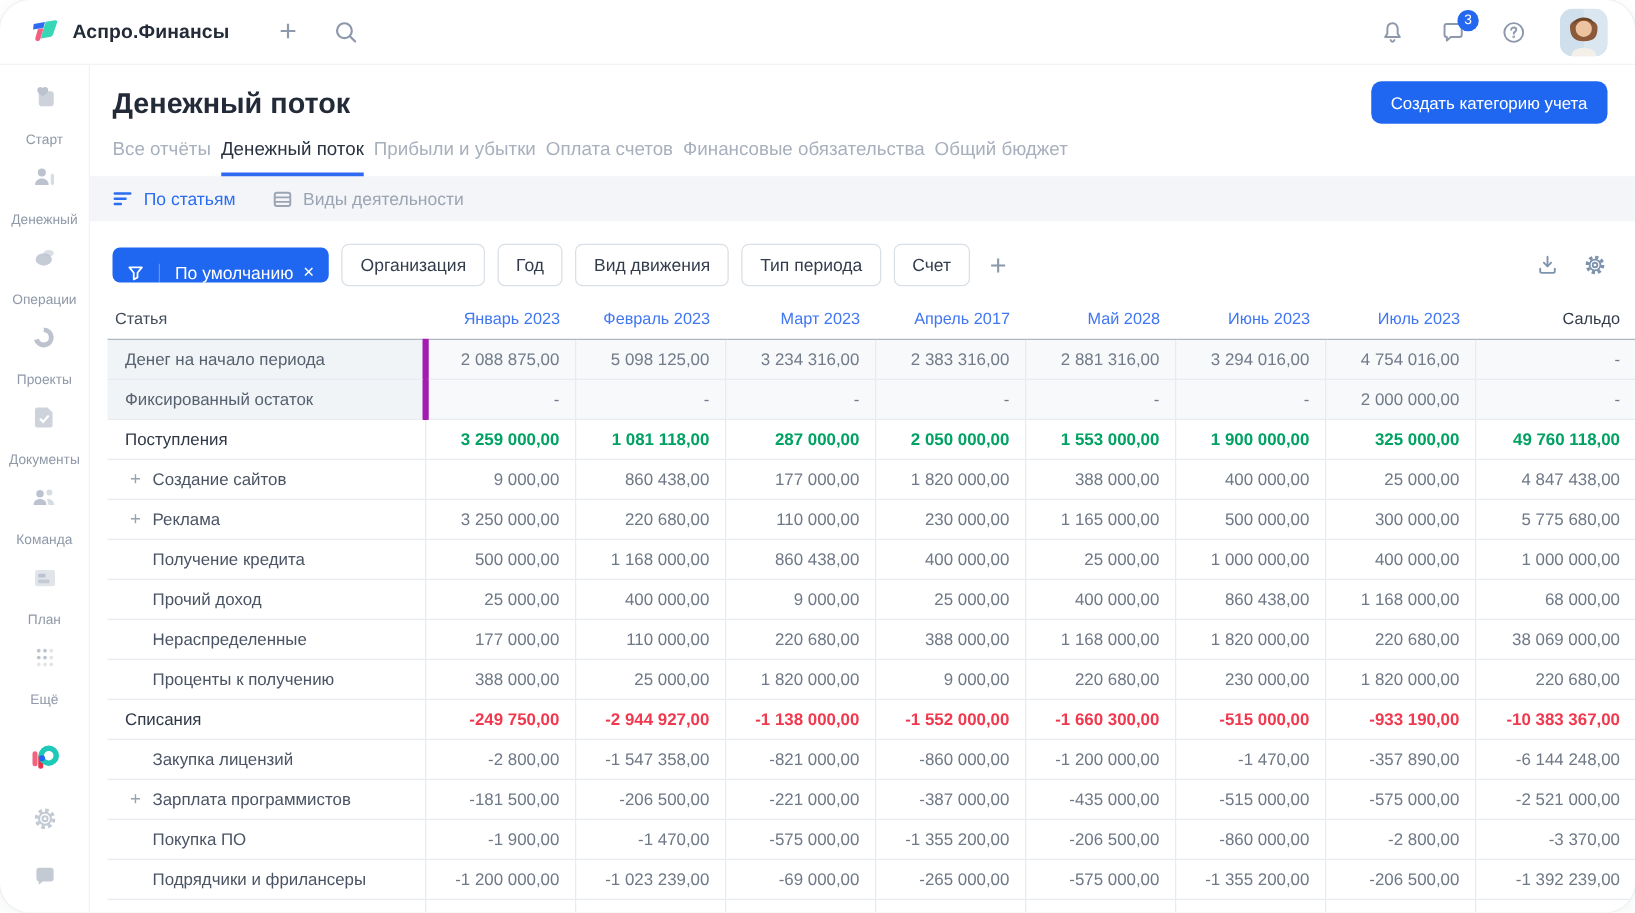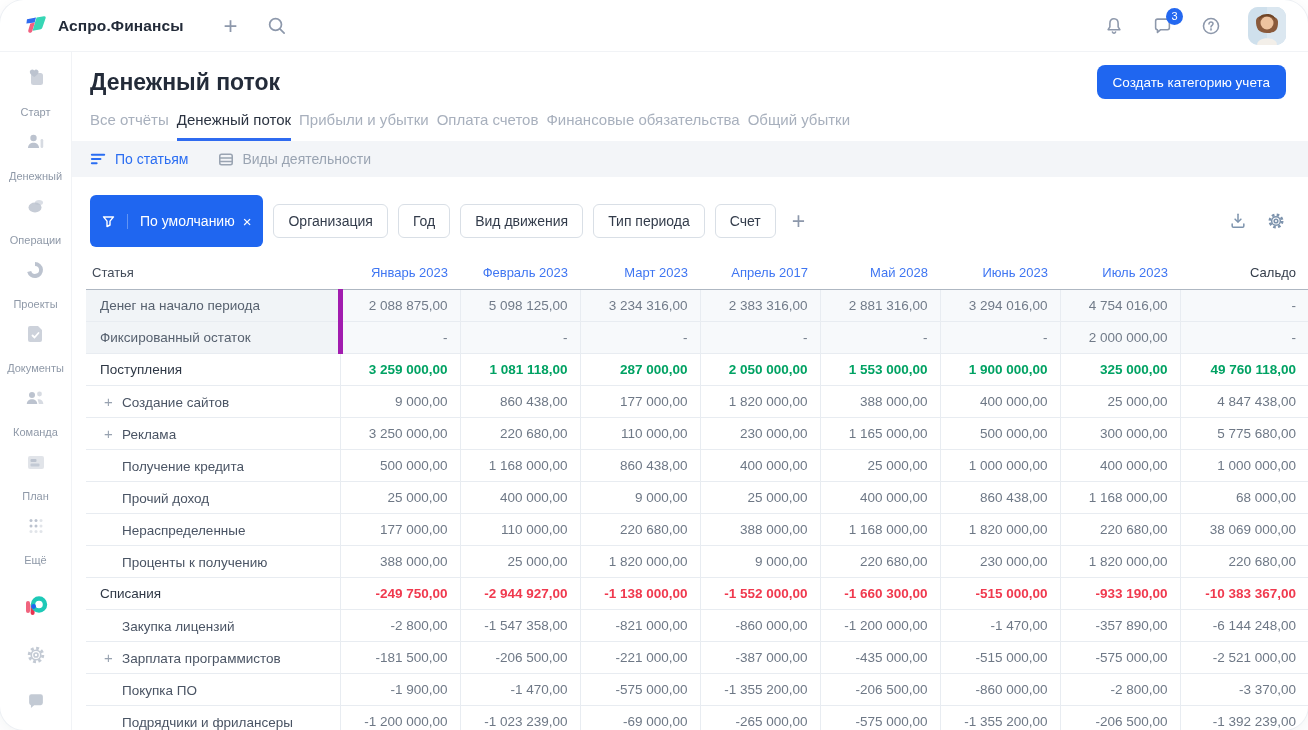--- a/index.html
+++ b/index.html
@@ -37,21 +37,21 @@
 
   .tabs { display:flex; gap:8px; padding:12px 0 0 18px; }
   .tab { font-size:15px; color:#a8b0bd; padding-bottom:10px; border-bottom:3px solid transparent; cursor:pointer; background:none; border-top:none; border-left:none; border-right:none; font-family:inherit; }
   .tab.active { color:#2b3341; font-weight:500; border-bottom-color:#2f6bf0; }
 
   .band { background:#f3f5f8; height:36px; display:flex; align-items:center; gap:30px; padding-left:18px; }
   .band-item { display:flex; align-items:center; gap:8px; font-size:14px; color:#9aa4b2; cursor:pointer; background:none; border:none; font-family:inherit; }
   .band-item.active { color:#2a6df2; }
 
   .filter-row { display:flex; align-items:center; gap:10px; padding:18px 22px 13px 18px; }
-  .chip-primary { display:flex; align-items:center; background:#1f66f0; border-radius:6px; height:52px; color:#fff; cursor:pointer; border:none; padding:0; font-family:inherit; }
+  .chip-primary { display:flex; align-items:flex-end; background:#1f66f0; border-radius:6px; height:28px; color:#fff; cursor:pointer; border:none; padding:0; font-family:inherit; }
   .chip-primary .funnel { display:flex; align-items:center; padding:0 11px; border-right:1px solid rgba(255,255,255,.30); }
   .chip-primary .cp-label { display:flex; align-items:center; padding:0 6px 0 12px; font-size:14px; }
   .chip-primary .cp-close { display:flex; align-items:center; padding:0 12px 0 2px; font-size:15px; }
   .chip { height:34px; border:1px solid #d9dfe6; background:#fff; border-radius:6px; padding:0 14px; font-size:14px;
           color:#333c4b; display:flex; align-items:center; cursor:pointer; font-family:inherit; }
   .plus-filter { background:none; border:none; color:#8d98ab; font-size:23px; line-height:1; margin-left:6px; cursor:pointer; }
   .fr-right { margin-left:auto; display:flex; align-items:center; gap:18px; color:#7d93ad; }
 
   
   table { border-collapse:collapse; table-layout:fixed; width:1222px; margin-left:14px; }
@@ -242,21 +242,21 @@
         <h1 class="page-title">Денежный поток</h1>
         <button class="create-btn">Создать категорию учета</button>
       </div>
 
       <div class="tabs" id="tabs">
           <button class="tab">Все отчёты</button>
           <button class="tab active">Денежный поток</button>
           <button class="tab">Прибыли и убытки</button>
           <button class="tab">Оплата счетов</button>
           <button class="tab">Финансовые обязательства</button>
-          <button class="tab">Общий убытки</button>
+          <button class="tab">Общий бюджет</button>
         </div>
 
       <div class="band" id="band">
           <button class="band-item active">
             <span>
               <svg width="17" height="14" viewBox="0 0 18 14" stroke="currentColor" stroke-width="2.2" stroke-linecap="round" fill="none">
                 <path d="M2 2.5 h13"></path>
                 <path d="M2 7 h9"></path>
                 <path d="M2 11.5 h5"></path>
               </svg>

